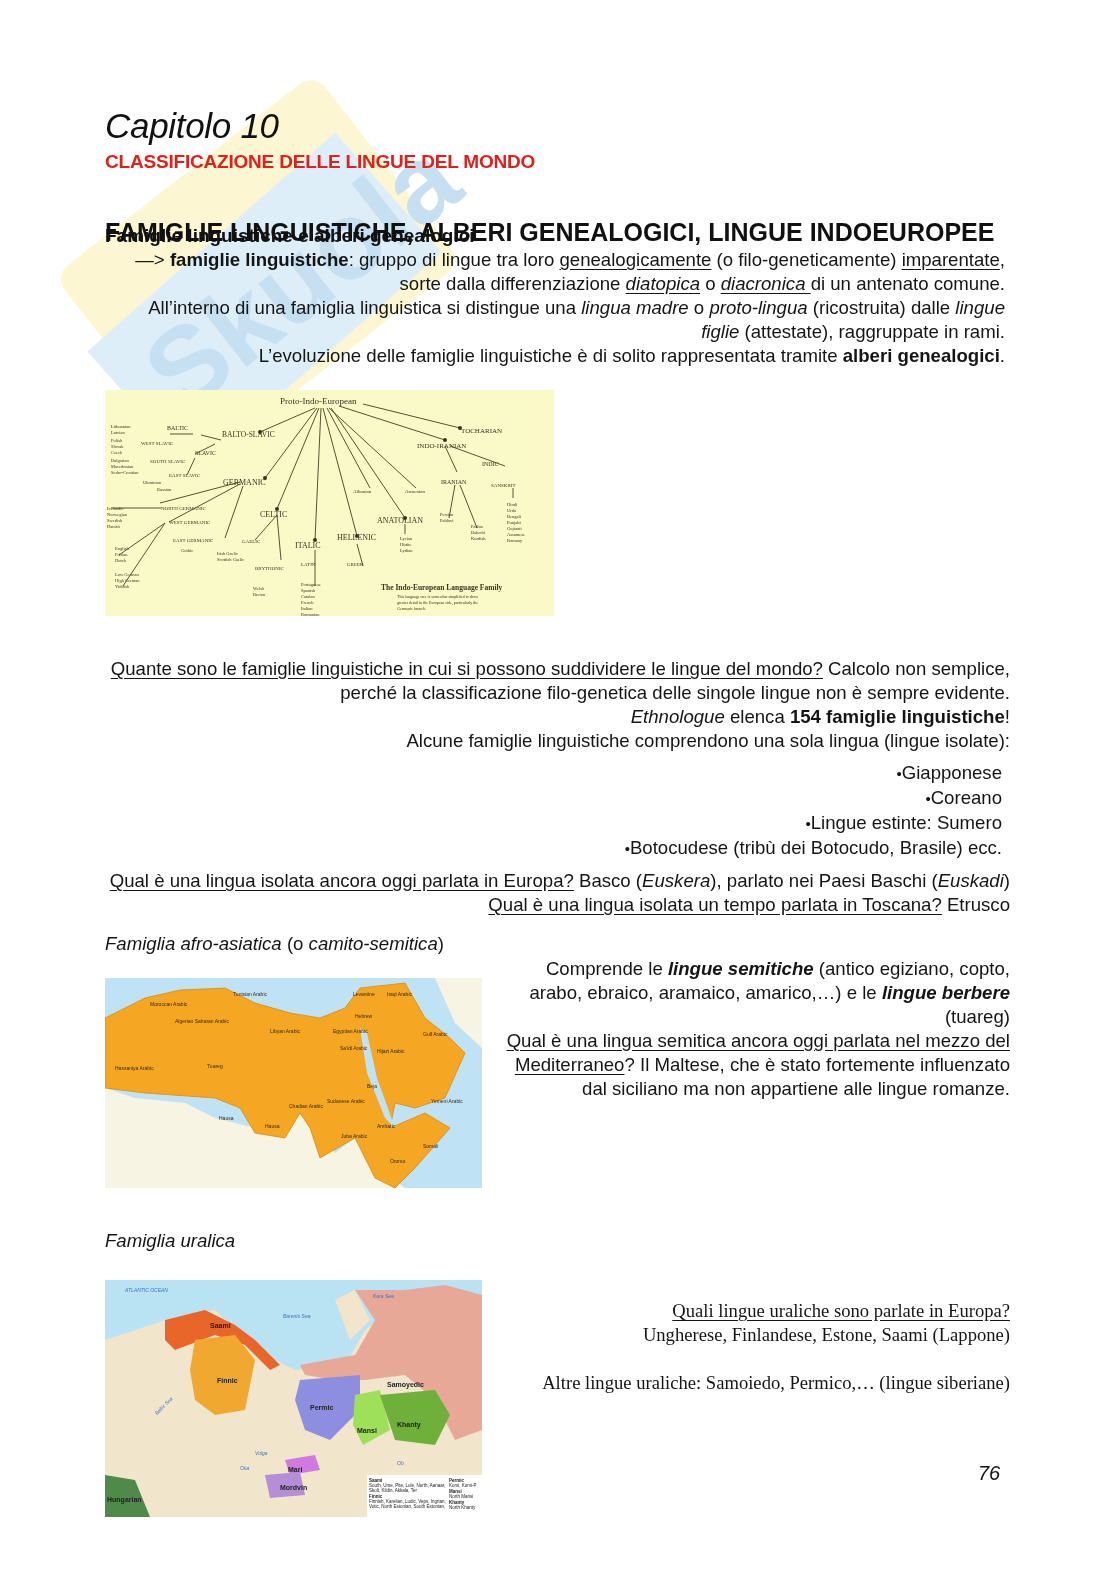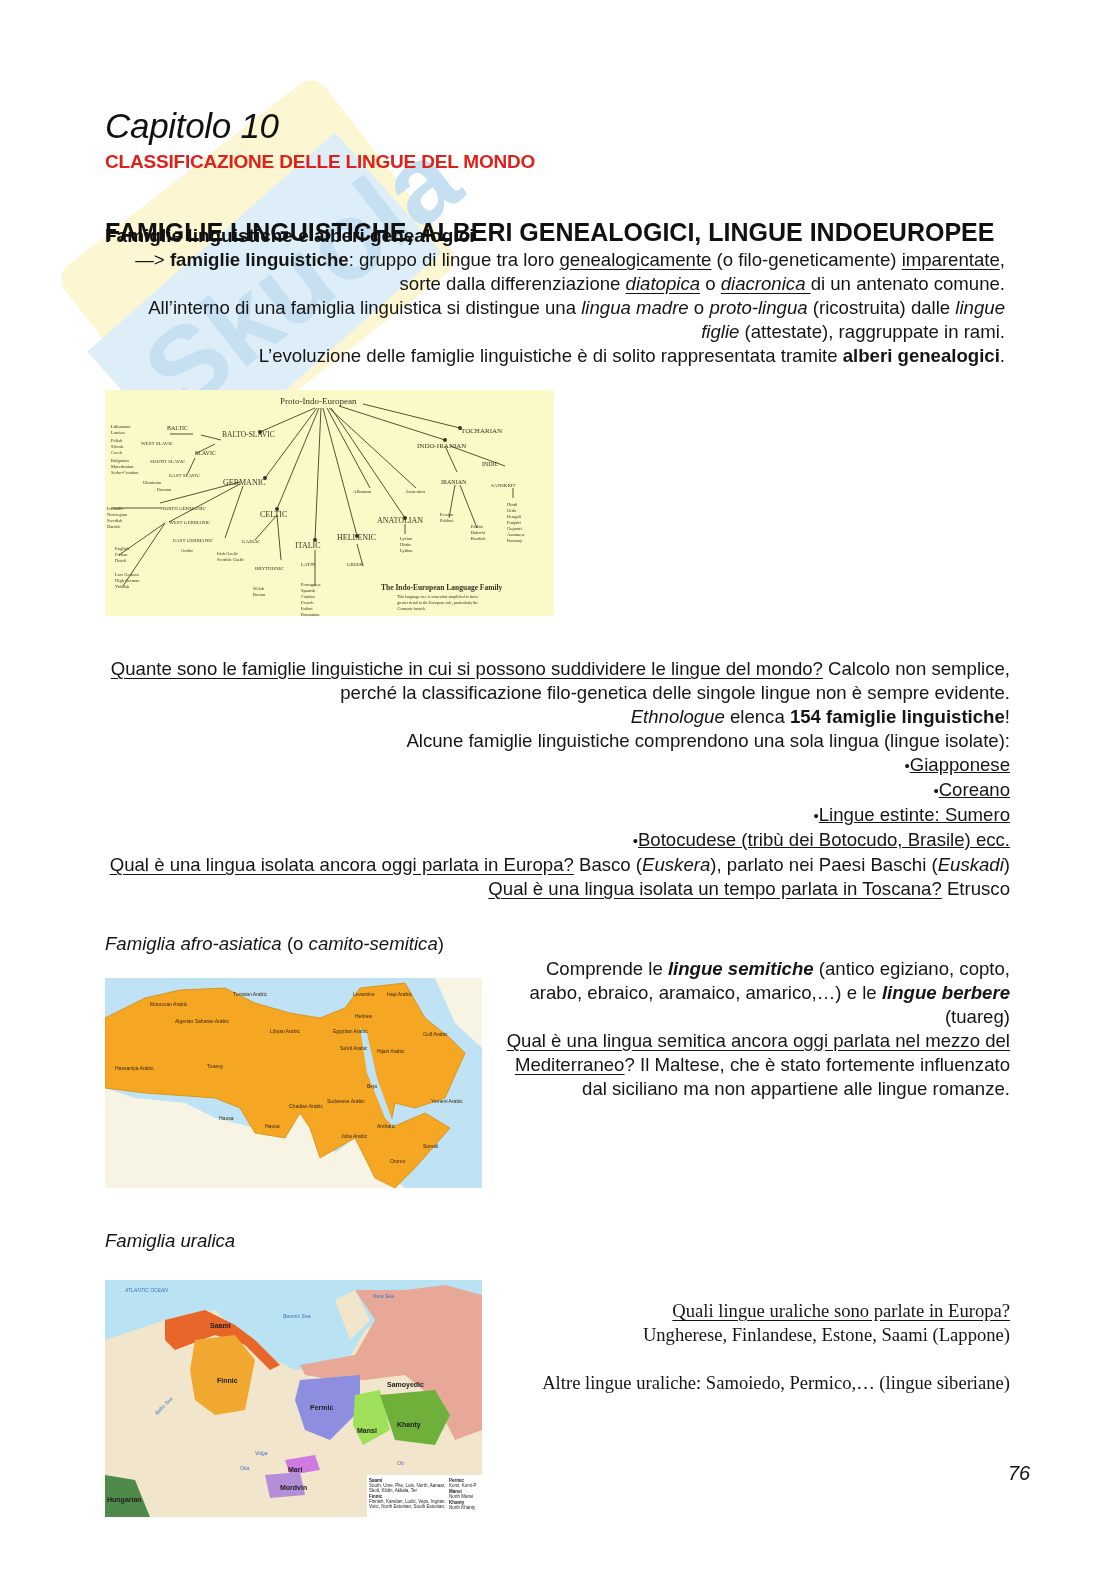--- a/index.html
+++ b/index.html
@@ -16,29 +16,29 @@
   .section-h { top: 218px; left: 0; font-size: 25px; font-weight: bold; }
   .subsection-h { top: 225px; left: 0; font-size: 19px; font-weight: bold; }
   .para1 { top: 248px; left: 0; width: 900px; }
   .u { text-decoration: underline; text-underline-offset: 3px; }
   .i { font-style: italic; }
   .b { font-weight: bold; }
   .figure { position: absolute; }
   .tree { left: 0; top: 390px; width: 449px; height: 226px; background: #fafac8; }
   .tree svg text { font-family: "Liberation Serif", "DejaVu Serif", serif; fill: #3a3320; }
   .para2 { top: 657px; left: 0; width: 905px; }
-  .bullets { list-style: none; margin: 0; padding: 0; text-decoration: underline; }
+  .bullets { list-style: none; margin: 8px; padding: 0; }
   .bullets li::before { content: "\2022"; display: inline-block; width: 17px; font-size: 15px; }
   .afro-title { top: 932px; left: 0; font-size: 18.6px; }
   .afro-map { left: 0; top: 978px; width: 377px; height: 210px; background: #bfe3f5; }
   .afro-text { top: 957px; left: 400px; width: 505px; }
   .ural-title { top: 1229px; left: 0; font-size: 18.6px; }
   .ural-map { left: 0; top: 1280px; width: 377px; height: 237px; background: #b9e2f2; }
   .ural-text { top: 1299px; left: 400px; width: 505px; font-family: Liberation Serif, serif; }
-  .page-num { top: 1462px; left: 873px; font-size: 20px; font-style: italic; margin-left: 30px; }
+  .page-num { top: 1462px; left: 873px; font-size: 20px; font-style: italic; }
   .map-label { font-family: "Liberation Sans", sans-serif; }
 </style>
 </head>
 <body>
 
 <svg class="watermark" viewBox="0 0 480 480">
   <g transform="rotate(-38 240 240)">
     <rect x="80" y="110" width="330" height="240" rx="18" fill="#f7e680"></rect>
     <path d="M60 190 L390 170 L400 330 L70 350 Z" fill="#9fd0f0"></path>
     <text x="95" y="300" font-size="110" font-weight="bold" fill="#5fa8dc" font-family="Liberation Sans, sans-serif">Skuola</text>

